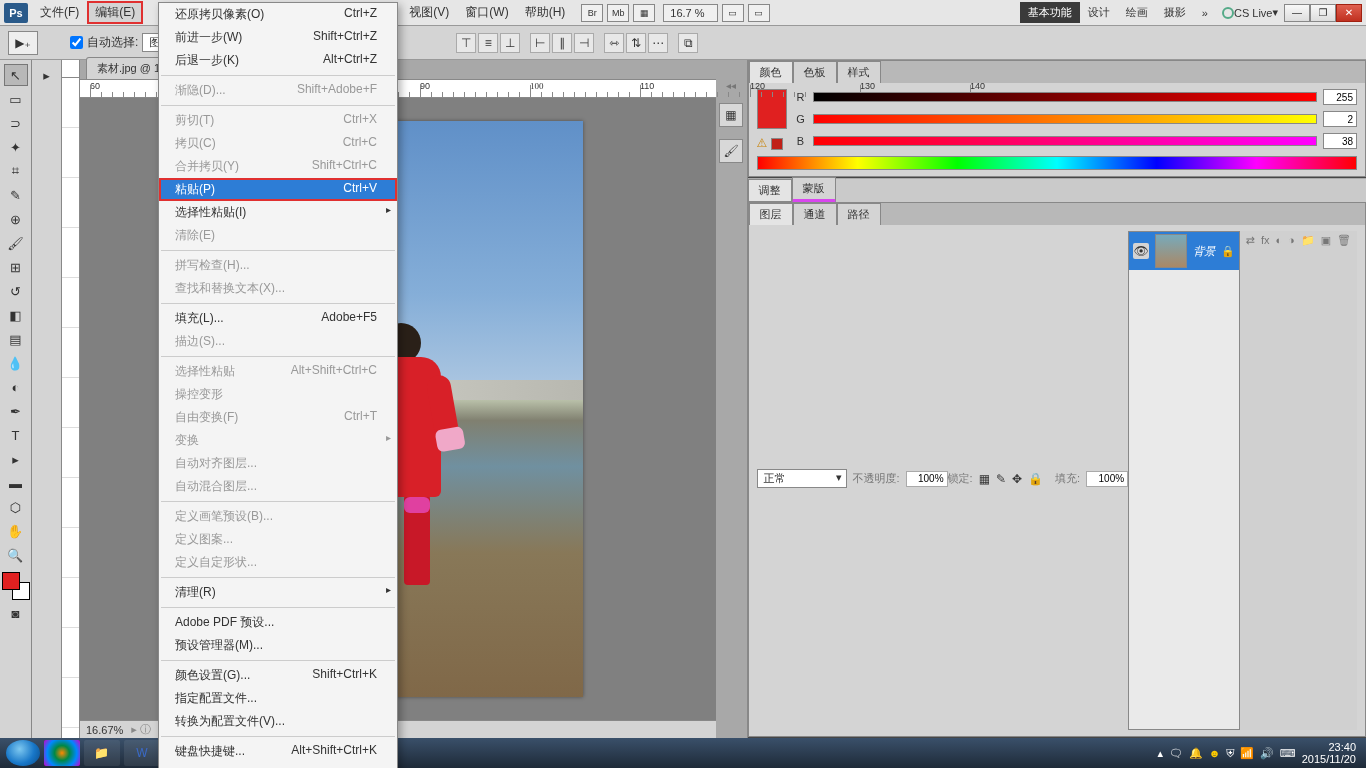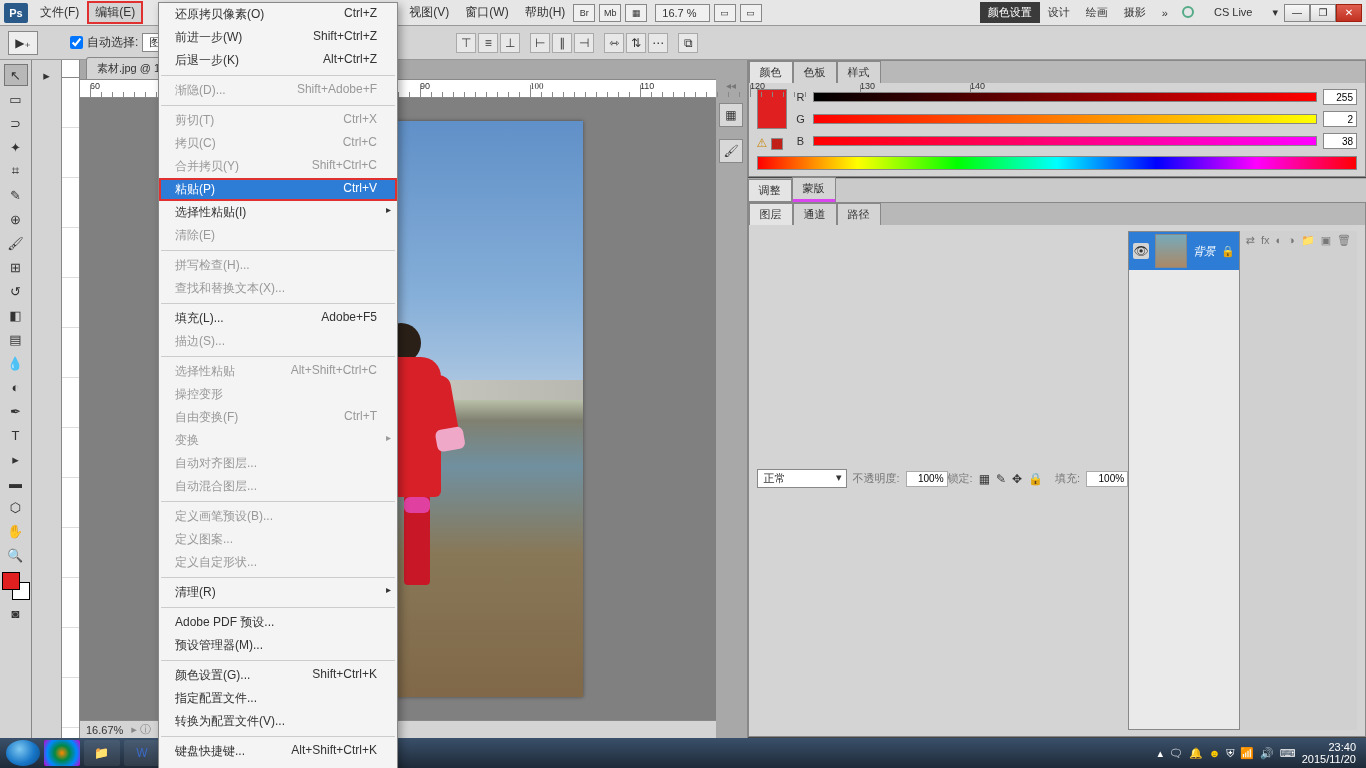--- a/index.html
+++ b/index.html
@@ -3,29 +3,29 @@
 <meta charset="utf-8">
 <style>
 * { box-sizing: border-box; margin: 0; padding: 0; font-family: "Microsoft YaHei", SimSun, sans-serif; }
 body { background: #464646; width: 1366px; height: 768px; overflow: hidden; position: relative; font-size: 12px; color: #333; }
 
 
 .menubar { background: #e6e6e6; height: 26px; display: flex; align-items: center; border-bottom: 1px solid #999; padding: 0 4px; }
 .ps-logo { width: 24px; height: 20px; background: #2a5a8a; color: #fff; font-weight: bold; display: flex; align-items: center; justify-content: center; font-size: 11px; border-radius: 2px; margin-right: 4px; }
 .menu-item { padding: 3px 8px; cursor: default; }
 .menu-item.highlighted { border: 2px solid #e03030; background: #d4d4d4; padding: 1px 6px; }
-.menu-right-icons { margin-left: 0; display: flex; gap: 4px; align-items: center; }
+.menu-right-icons { margin-left: 8px; display: flex; gap: 4px; align-items: center; }
 .icon-box { width: 22px; height: 18px; border: 1px solid #888; display: flex; align-items: center; justify-content: center; font-size: 9px; background: #f0f0f0; }
 .zoom-display { padding: 2px 12px 2px 6px; border: 1px solid #888; background: #f0f0f0; font-size: 11px; margin-left: 4px; }
 .workspace-btn { padding: 3px 8px; font-size: 11px; }
 .workspace-btn.active { background: #3a3a3a; color: #fff; }
 .win-controls { margin-left: auto; display: flex; gap: 0; }
 .win-btn { width: 26px; height: 18px; border: 1px solid #888; background: linear-gradient(#f8f8f8,#ddd); display:flex;align-items:center;justify-content:center; font-size:10px; }
 .win-btn.close { background: linear-gradient(#e06050,#c03020); color:#fff; border-color:#a02010; }
-.cs-live { display:flex; gap:20px; font-size:11px; padding:0 6px; }
+.cs-live { display:flex; align-items:center; gap:0; font-size:11px; padding:0 6px; }
 .cs-circle { width:12px;height:12px;border:2px solid #5a8; border-radius:50%; }
 
 
 .options-bar { background: #d4d4d4; height: 34px; display: flex; align-items: center; padding: 0 8px; border-bottom: 1px solid #999; gap:4px; }
 .tool-preset { width:30px; height:24px; border:1px solid #888; background:#eee; display:flex;align-items:center;justify-content:center; }
 .checkbox-label { display:flex; align-items:center; gap:4px; font-size:12px; }
 .align-icons { display:flex; gap:2px; margin-left:6px; }
 .align-icon { width:20px; height:20px; border:1px solid #aaa; background:#e8e8e8; display:flex; align-items:center; justify-content:center; }
 
 
@@ -130,21 +130,21 @@
   <div class="menu-item">帮助(H)</div>
   <div class="menu-right-icons">
     <div class="icon-box">Br</div>
     <div class="icon-box">Mb</div>
     <div class="icon-box">▦</div>
     <div class="zoom-display">16.7 %</div>
     <div class="icon-box">▭</div>
     <div class="icon-box">▭</div>
   </div>
   <div style="flex:1"></div>
-  <div class="workspace-btn active">颜色设置</div>
+  <div class="workspace-btn active">基本功能</div>
   <div class="workspace-btn">设计</div>
   <div class="workspace-btn">绘画</div>
   <div class="workspace-btn">摄影</div>
   <div class="workspace-btn">»</div>
   <div class="cs-live"><span class="cs-circle"></span><span>CS Live</span>▾</div>
   <div class="win-controls">
     <div class="win-btn">—</div>
     <div class="win-btn">❐</div>
     <div class="win-btn close">✕</div>
   </div>

